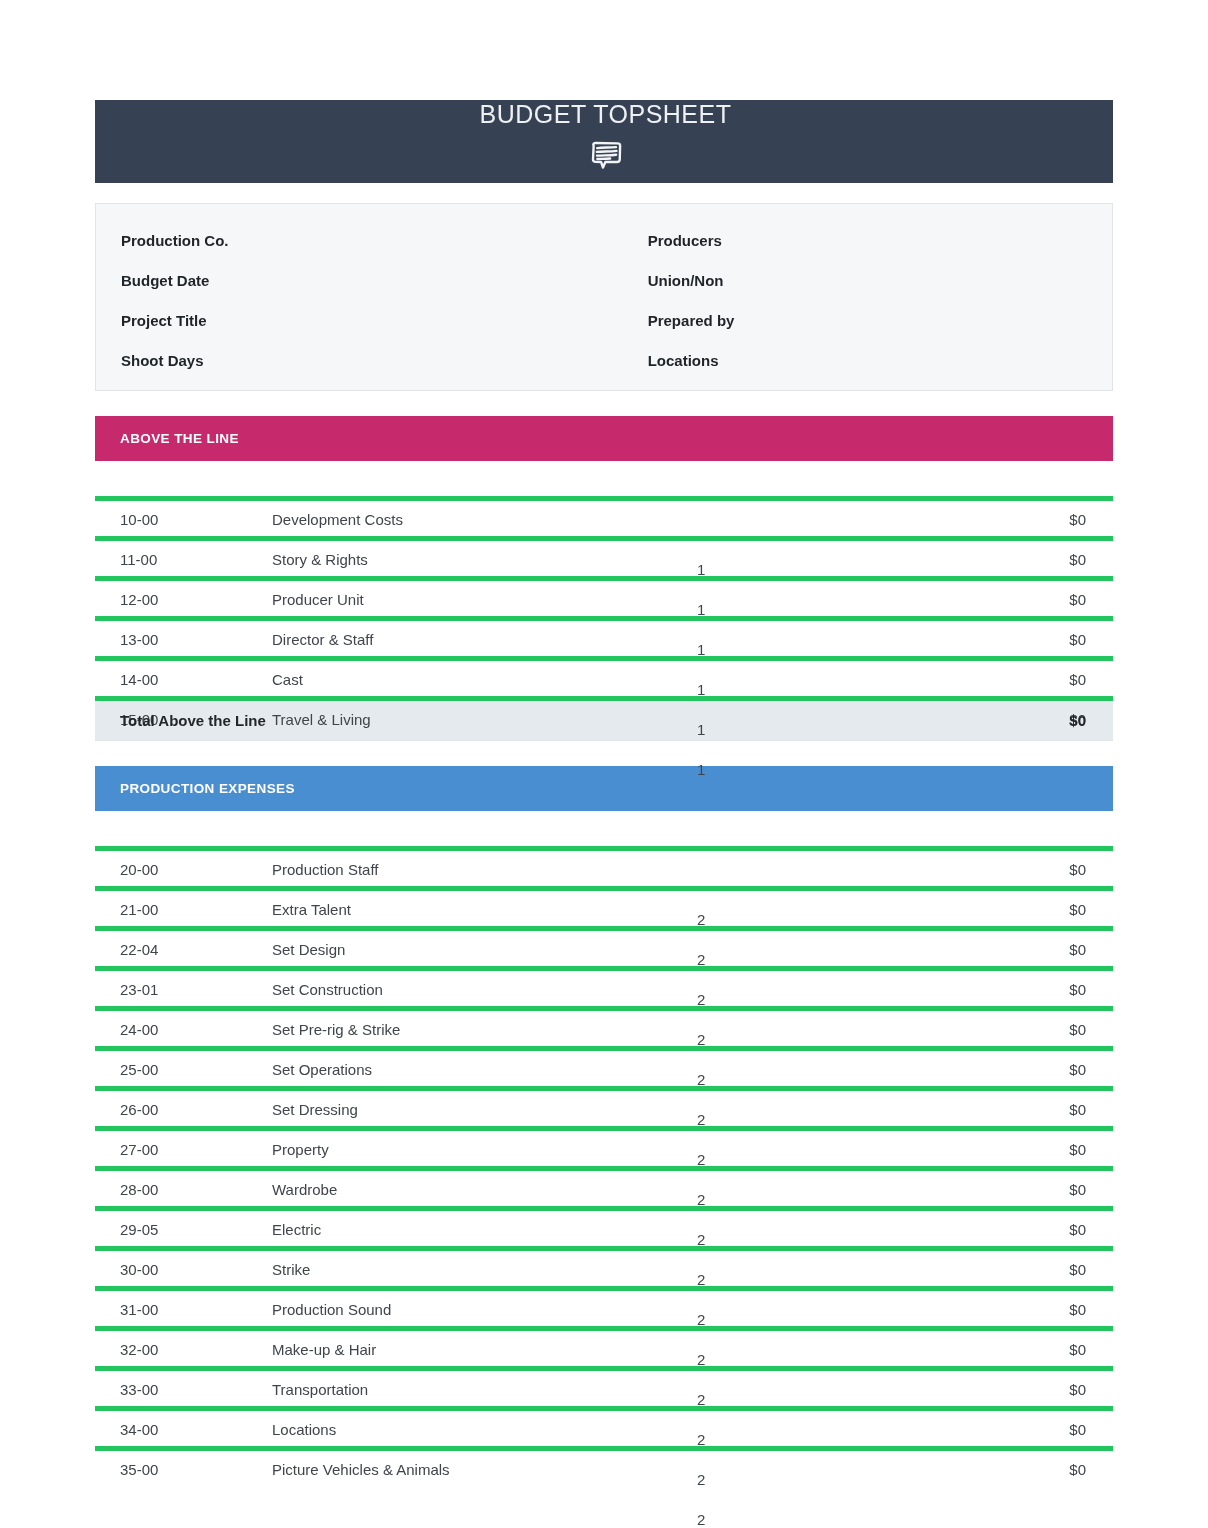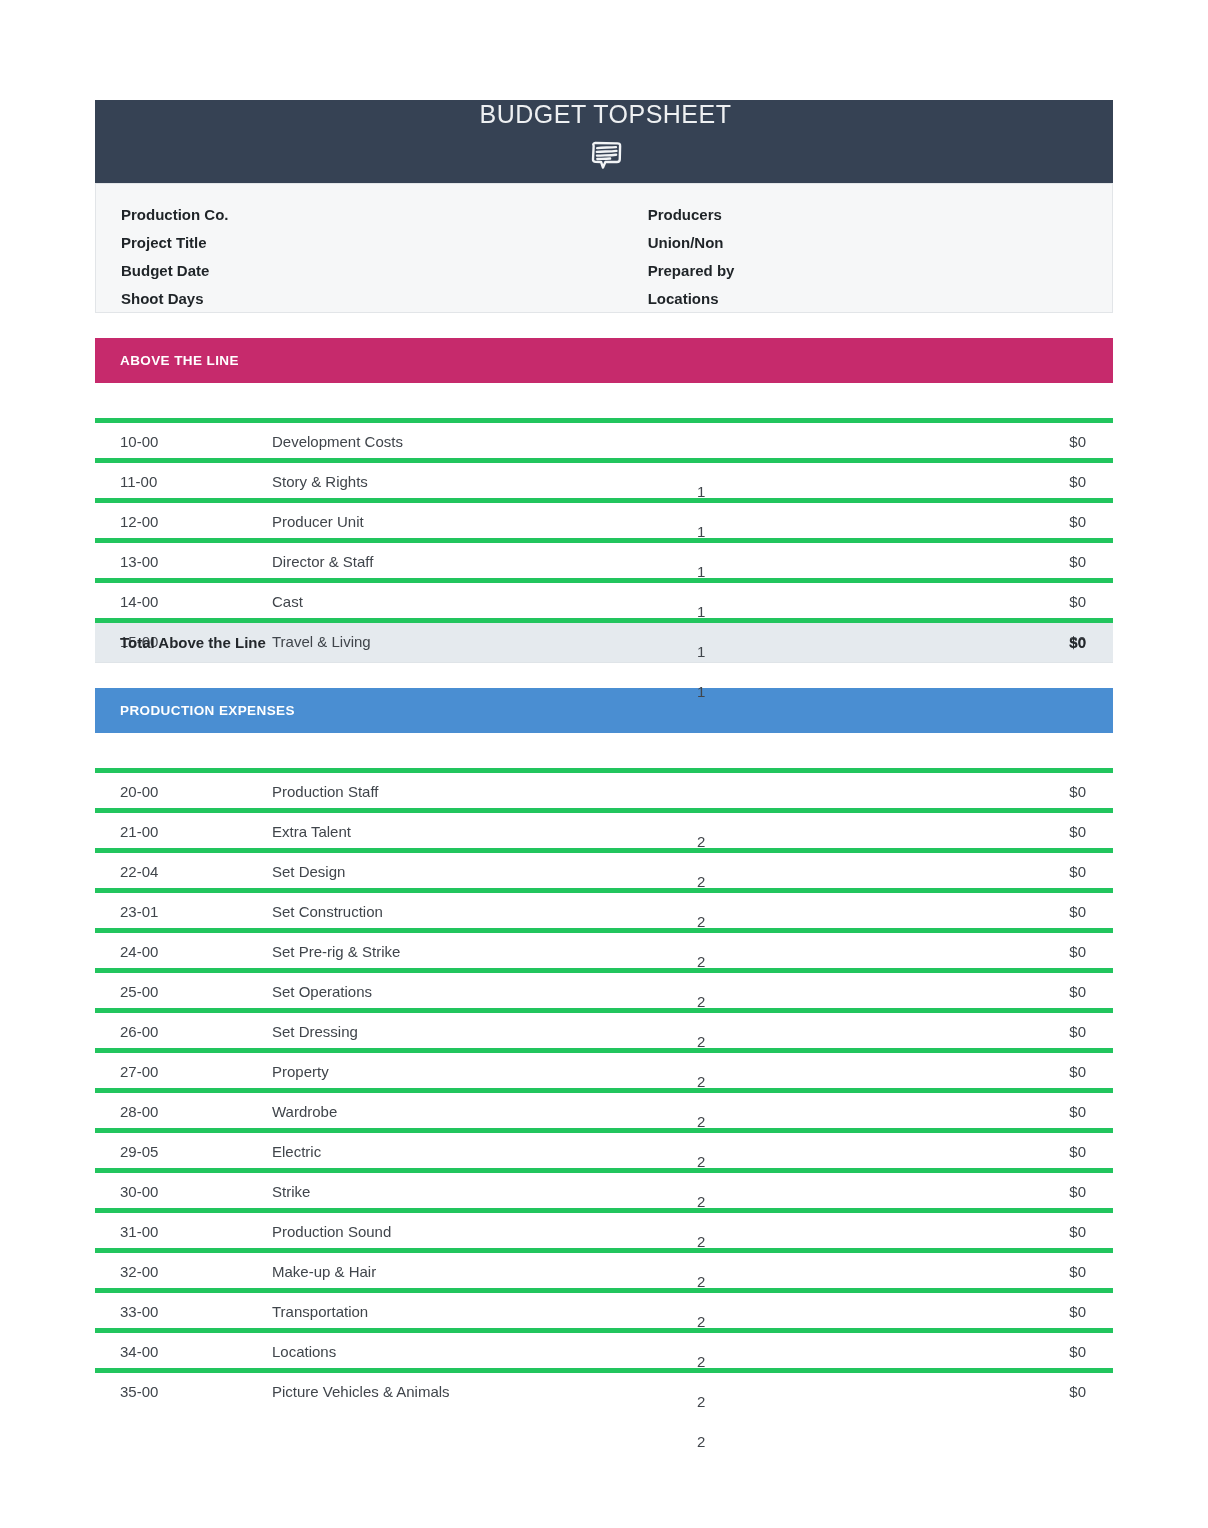--- a/index.html
+++ b/index.html
@@ -21,21 +21,21 @@
   .topbar .title {
     font-size:25px; font-weight:400; color:#eef0f2; letter-spacing:0.5px;
   }
   .topbar .icon-btn {
     width:40px; height:46px; display:flex; align-items:center; justify-content:center;
     background:transparent; border:none; cursor:pointer;
   }
 
   
   .infobox {
-    height:130px;
+    margin-top:20px; height:188px;
     background:#f6f7f8; border:1px solid #e2e5e8;
     display:flex; padding-top:16px;
   }
   .infocol { display:flex; flex-direction:column; }
   .infocol.left  { width:54.3%; padding-left:25px; }
   .infocol.right { flex:1; }
   .info-label {
     height:40px; display:flex; align-items:center;
     font-size:15px; font-weight:700; color:#1f2428;
   }
@@ -79,22 +79,22 @@
           <path d="M6.3 10.9 C10.5 10.6 14.2 10.8 18.4 10.3"></path>
           <path d="M6.5 13 C9.5 12.9 11.8 13 14.6 12.7"></path>
         </svg>
       </span>
     </button>
   </div>
 
   <div class="infobox">
     <div class="infocol left">
       <div class="info-label">Production Co.</div>
+      <div class="info-label">Budget Date</div>
       <div class="info-label">Project Title</div>
-      <div class="info-label">Budget Date</div>
       <div class="info-label">Shoot Days</div>
     </div>
     <div class="infocol right">
       <div class="info-label">Producers</div>
       <div class="info-label">Union/Non</div>
       <div class="info-label">Prepared by</div>
       <div class="info-label">Locations</div>
     </div>
   </div>
 

